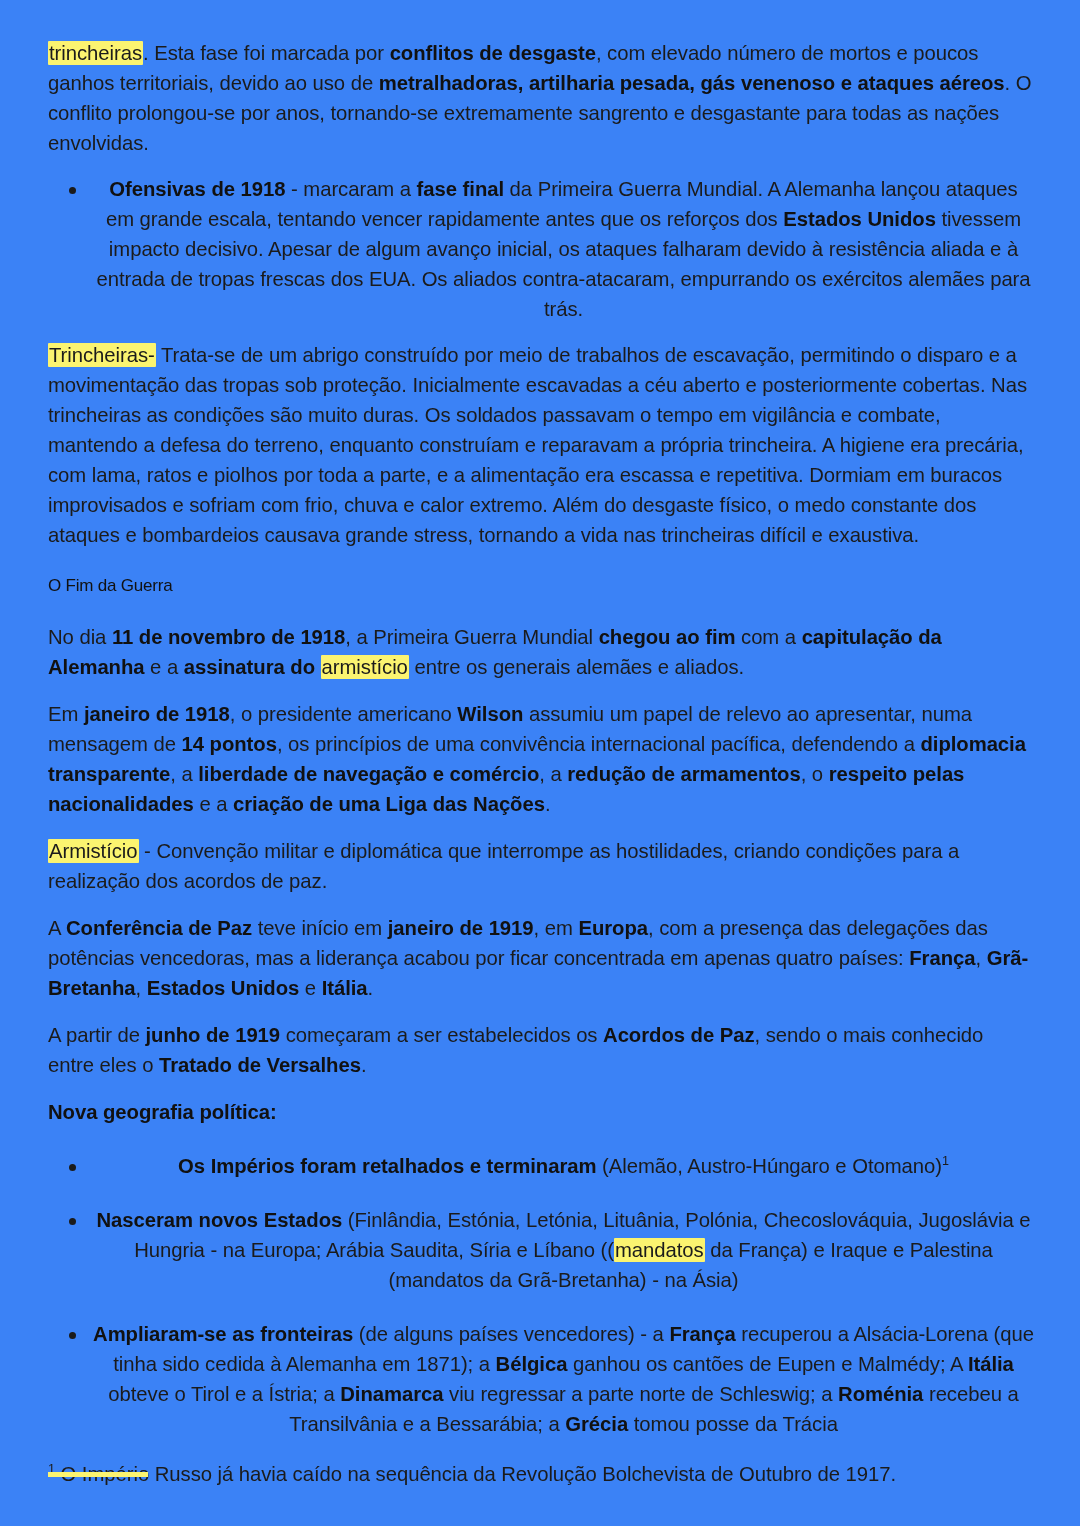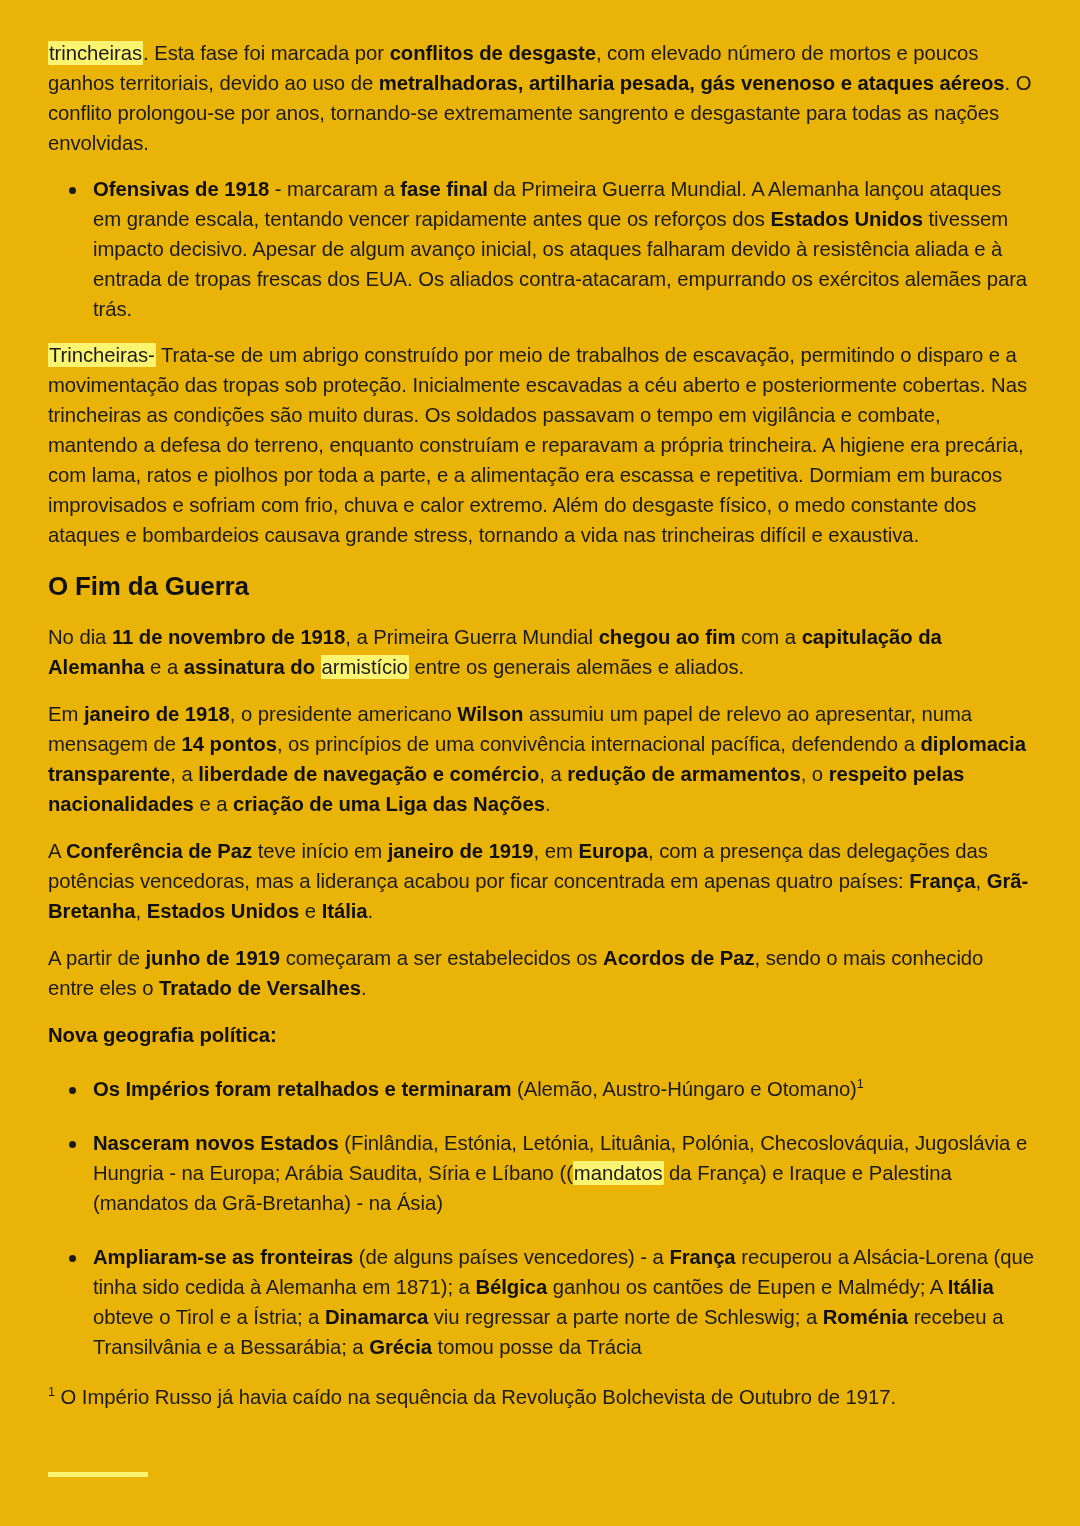--- a/index.html
+++ b/index.html
@@ -15,49 +15,50 @@
     color: #1a1a1a;
     overflow: hidden;
     position: relative;
   }
   #page {
     position: absolute;
     left: 0;
     top: 0;
     width: 1080px;
     height: 1526px;
-    background: #eab308;
+    background: #3b82f6;
     box-sizing: border-box;
     padding: 38px 46px 0 48px;
   }
   .doc {
     width: 986px;
     font-size: 20.3px;
     line-height: 30px;
     color: #1b1b1b;
     letter-spacing: -0.05px;
   }
   p {
     margin: 0 0 17px 0;
   }
   h2 {
-    font-size: 26px;
+    font-size: 17px;
     line-height: 32px;
-    font-weight: bold;
+    font-weight: normal;
     margin: 22px 0 20px 0;
     letter-spacing: -0.2px;
     color: #111111;
   }
   h2.first-head {
     margin-top: 20px;
   }
   ul {
     margin: 0 0 16px 0;
     padding: 0;
     list-style: none;
+    text-align: center;
   }
   li {
     position: relative;
     padding-left: 45px;
     margin: 0;
   }
   li::before {
     content: "";
     position: absolute;
     left: 21px;
@@ -118,20 +119,21 @@
     </ul>
 
     <p><span class="hl">Trincheiras-</span><span> Trata-se de um abrigo construído por meio de trabalhos de escavação, permitindo o disparo e a movimentação das tropas sob proteção. Inicialmente escavadas a céu aberto e posteriormente cobertas. Nas trincheiras as condições são muito duras. Os soldados passavam o tempo em vigilância e combate, mantendo a defesa do terreno, enquanto construíam e reparavam a própria trincheira. A higiene era precária, com lama, ratos e piolhos por toda a parte, e a alimentação era escassa e repetitiva. Dormiam em buracos improvisados e sofriam com frio, chuva e calor extremo. Além do desgaste físico, o medo constante dos ataques e bombardeios causava grande stress, tornando a vida nas trincheiras difícil e exaustiva.</span></p>
 
     <h2 class="first-head">O Fim da Guerra</h2>
 
     <p><span>No dia </span><b>11 de novembro de 1918</b><span>, a Primeira Guerra Mundial </span><b>chegou ao fim</b><span> com a </span><b>capitulação da Alemanha</b><span> e a </span><b>assinatura do </b><span class="hl">armistício</span><span> entre os generais alemães e aliados.</span></p>
 
     <p><span>Em </span><b>janeiro de 1918</b><span>, o presidente americano </span><b>Wilson</b><span> assumiu um papel de relevo ao apresentar, numa mensagem de </span><b>14 pontos</b><span>, os princípios de uma convivência internacional pacífica, defendendo a </span><b>diplomacia transparente</b><span>, a </span><b>liberdade de navegação e comércio</b><span>, a </span><b>redução de armamentos</b><span>, o </span><b>respeito pelas nacionalidades</b><span> e a </span><b>criação de uma Liga das Nações</b><span>.</span></p>
 
+    <p><span class="hl">Armistício</span><span> - Convenção militar e diplomática que interrompe as hostilidades, criando condições para a realização dos acordos de paz.</span></p>
 
 
     <p><span>A </span><b>Conferência de Paz</b><span> teve início em </span><b>janeiro de 1919</b><span>, em </span><b>Europa</b><span>, com a presença das delegações das potências vencedoras, mas a liderança acabou por ficar concentrada em apenas quatro países: </span><b>França</b><span>, </span><b>Grã-Bretanha</b><span>, </span><b>Estados Unidos</b><span> e </span><b>Itália</b><span>.</span></p>
 
     <p><span>A partir de </span><b>junho de 1919</b><span> começaram a ser estabelecidos os </span><b>Acordos de Paz</b><span>, sendo o mais conhecido entre eles o </span><b>Tratado de Versalhes</b><span>.</span></p>
 
     <p><b>Nova geografia política:</b></p>
 
     <ul class="geo-list" id="geo-list">
         <li><b>Os Impérios foram retalhados e terminaram</b><span> (Alemão, Austro-Húngaro e Otomano)</span><sup>1</sup></li>

